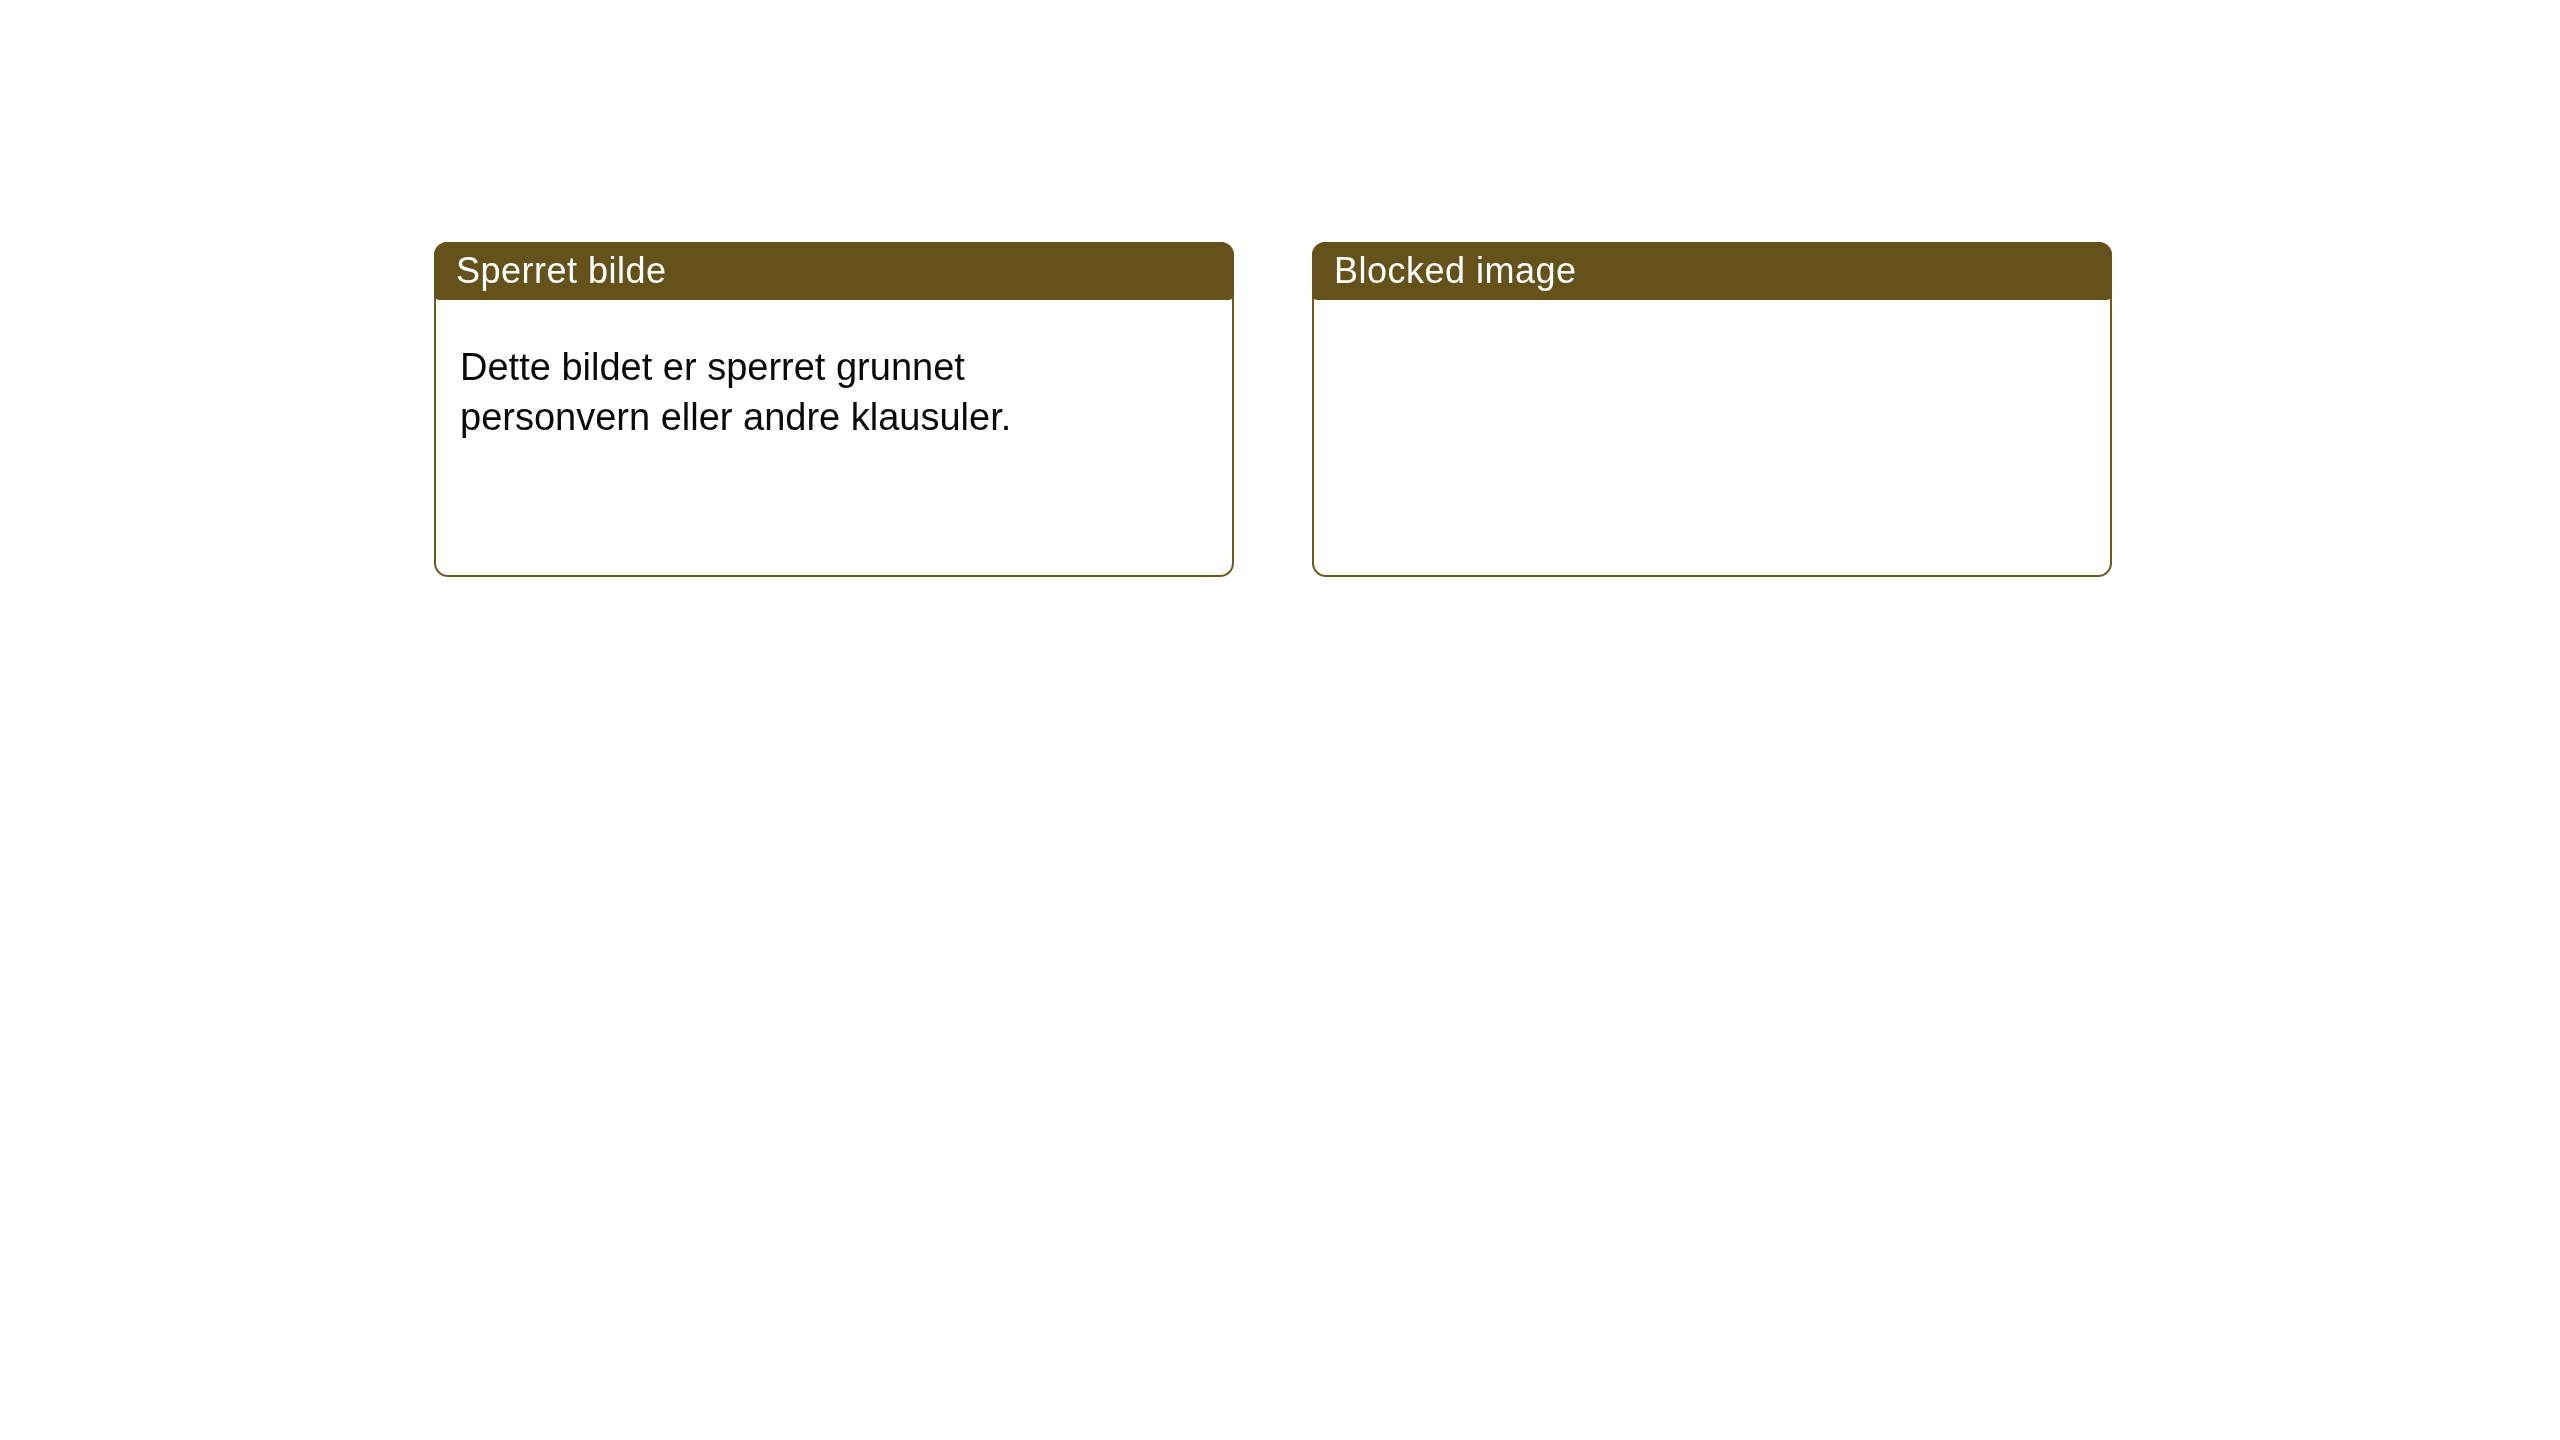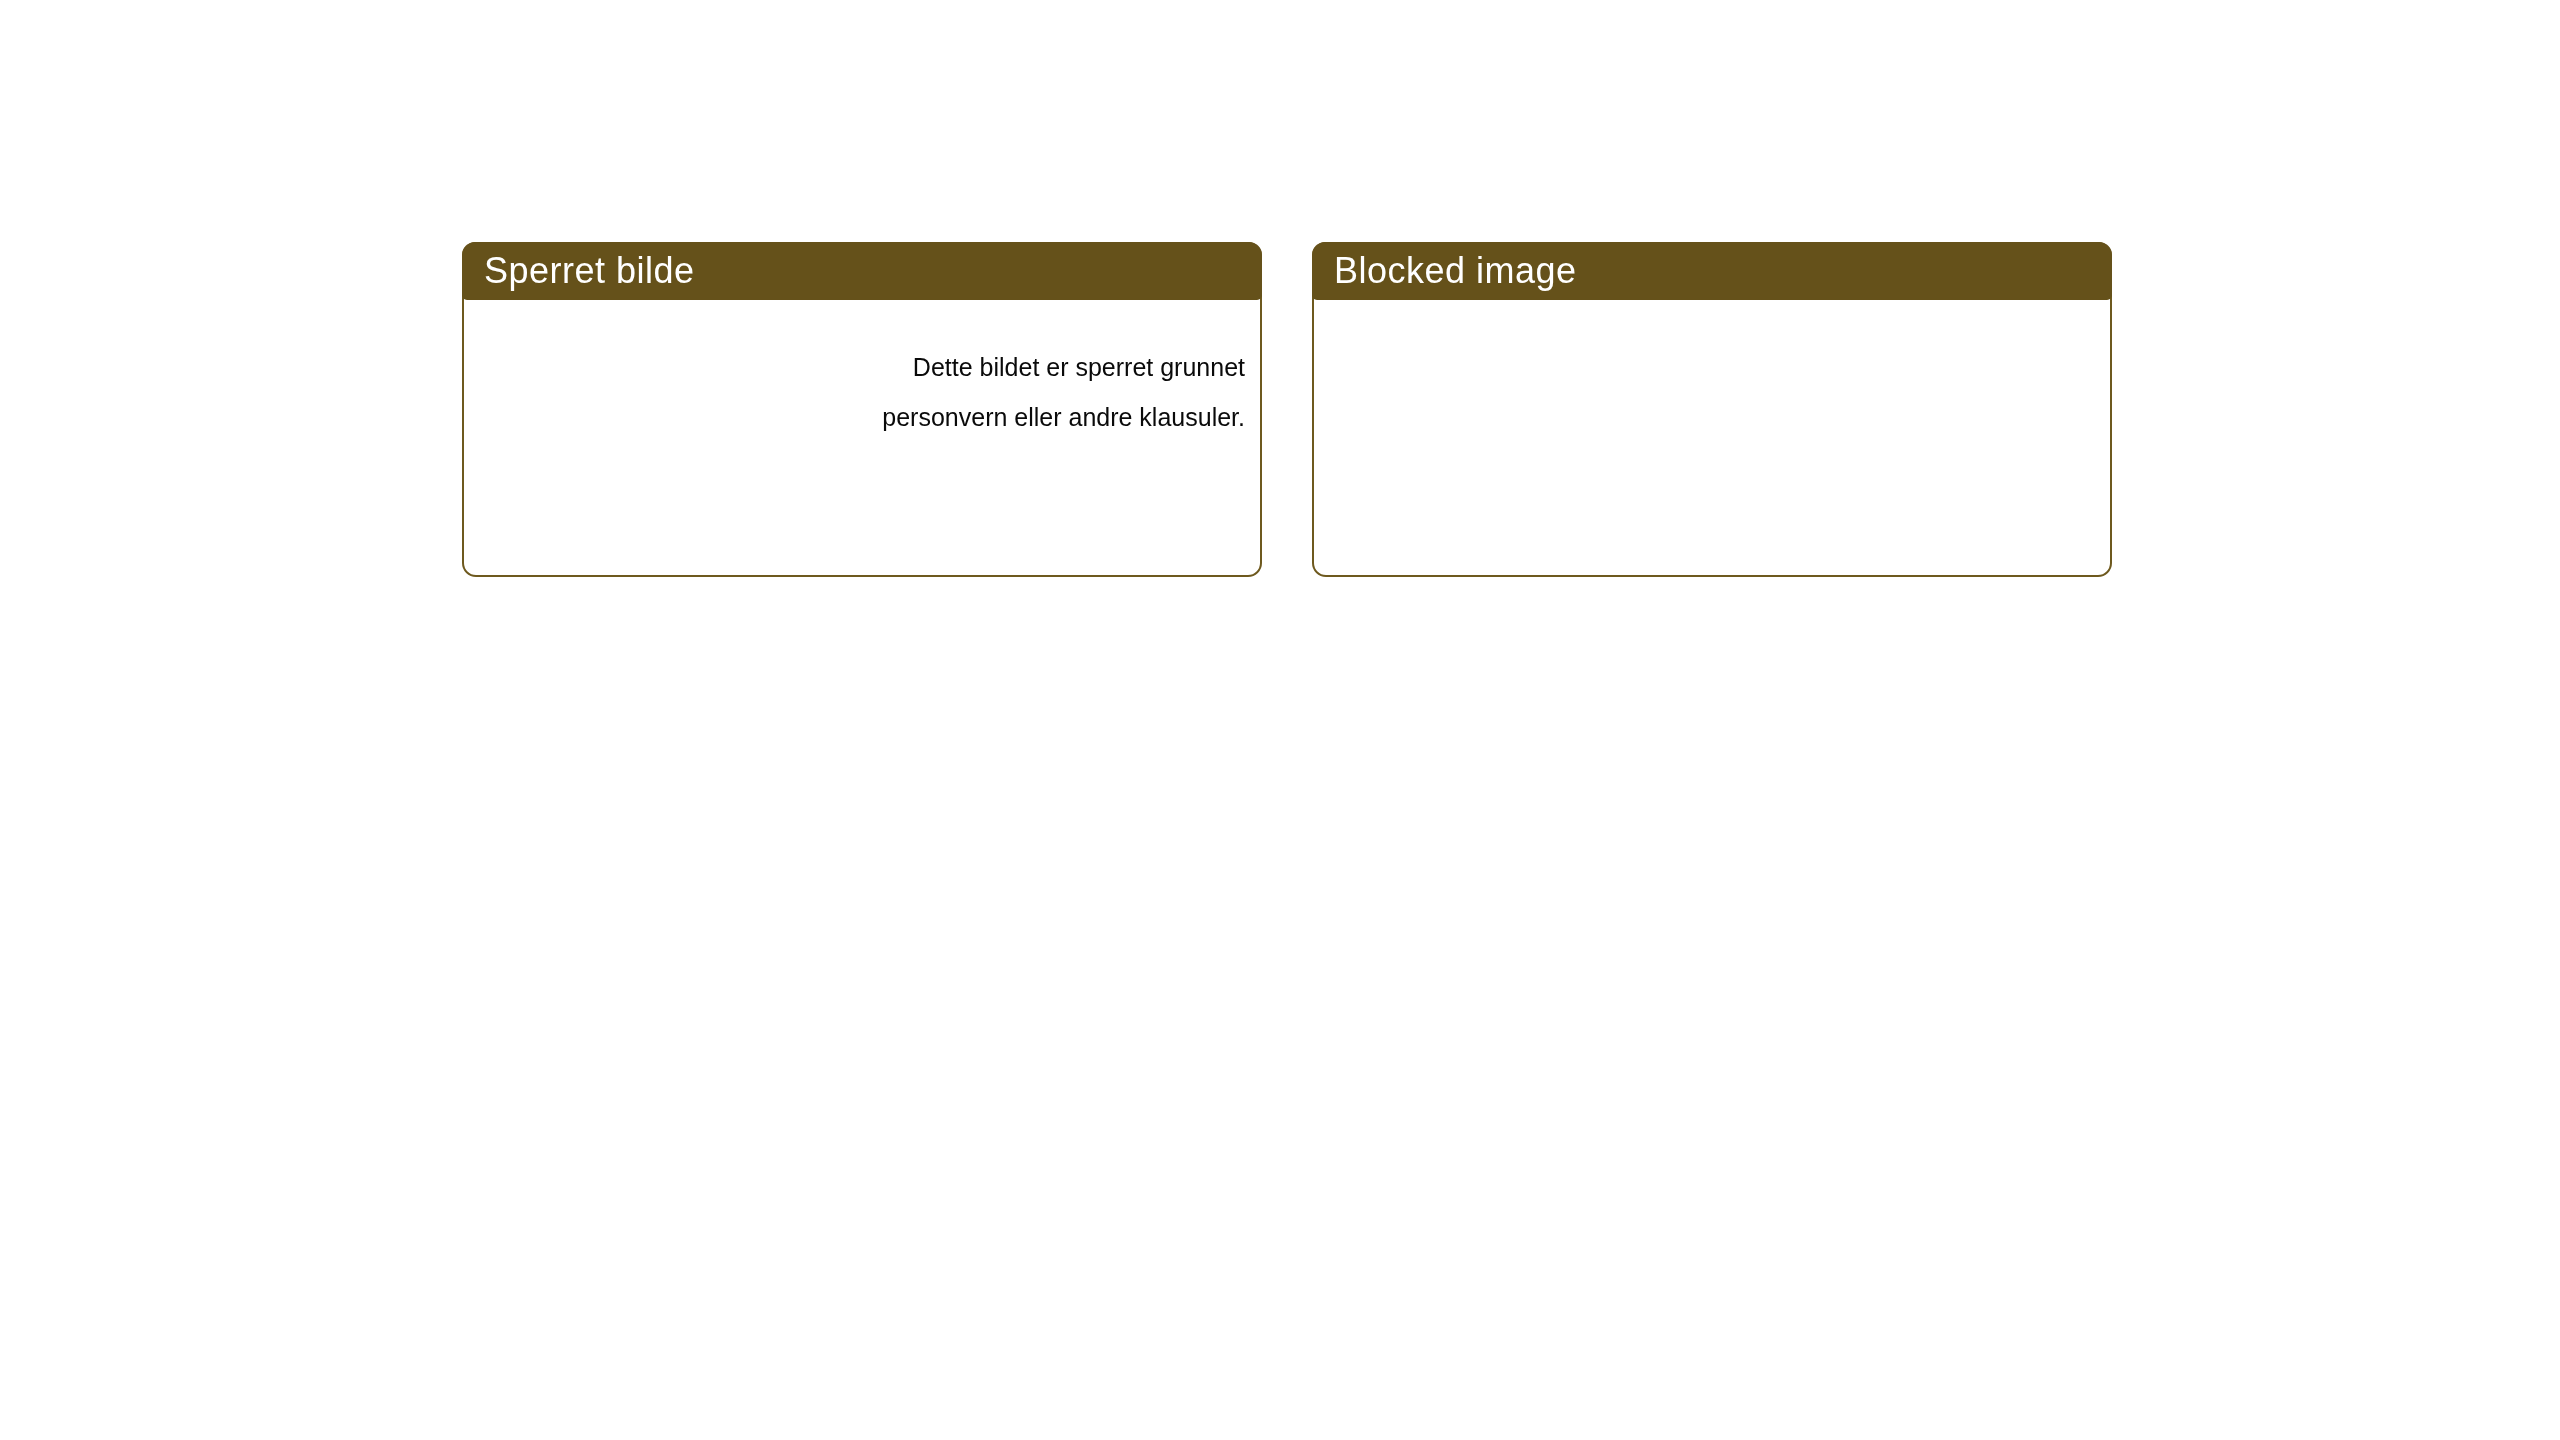--- a/index.html
+++ b/index.html
@@ -25,42 +25,42 @@
   }
   .card {
     position: absolute;
     top: 242px;
     width: 800px;
     height: 335px;
     background: #ffffff;
     border: 2px solid var(--border, #6e591e);
     border-radius: 14px;
   }
-  .card.card-no { left: 462px; text-align: right; }
+  .card.card-no { left: 434px; }
   .card.card-en { left: 1312px; }
   .card-header {
     margin: -2px -2px 0 -2px;
     height: 58px;
     background: var(--header-bg, #65511a);
     border-radius: 13px 13px 5px 5px;
     display: flex;
     align-items: center;
     padding: 0 22px;
   }
   .card-title {
     color: var(--header-text, #ffffff);
     font-size: 36px;
     line-height: 1;
     letter-spacing: 0.5px;
     white-space: nowrap;
   }
   .card-body {
     padding: 42px 15px 0 24px;
     color: var(--body-text, #0a0a0a);
-    font-size: 25px;
+    font-size: 38px;
     line-height: 50px;
     white-space: pre-line;
   }
 </style>
 </head>
 <body>
 
 <div class="page">
 
   <div class="card card-no">

